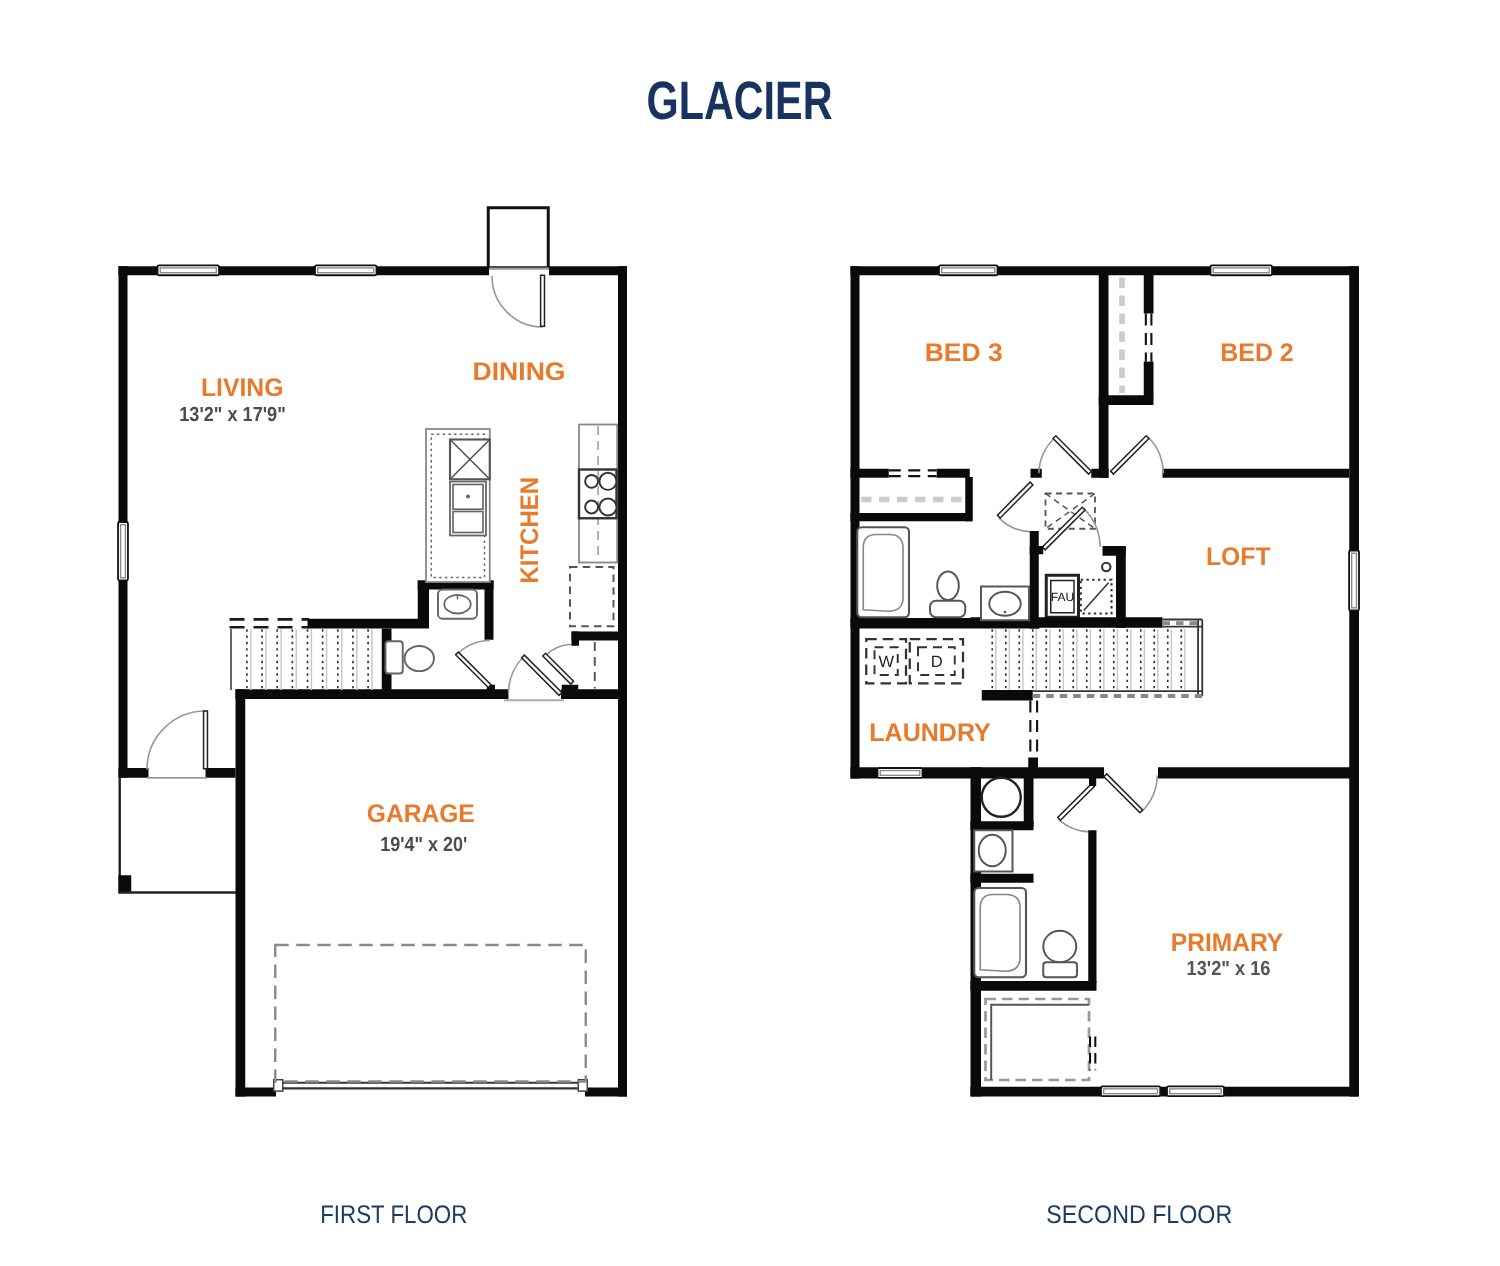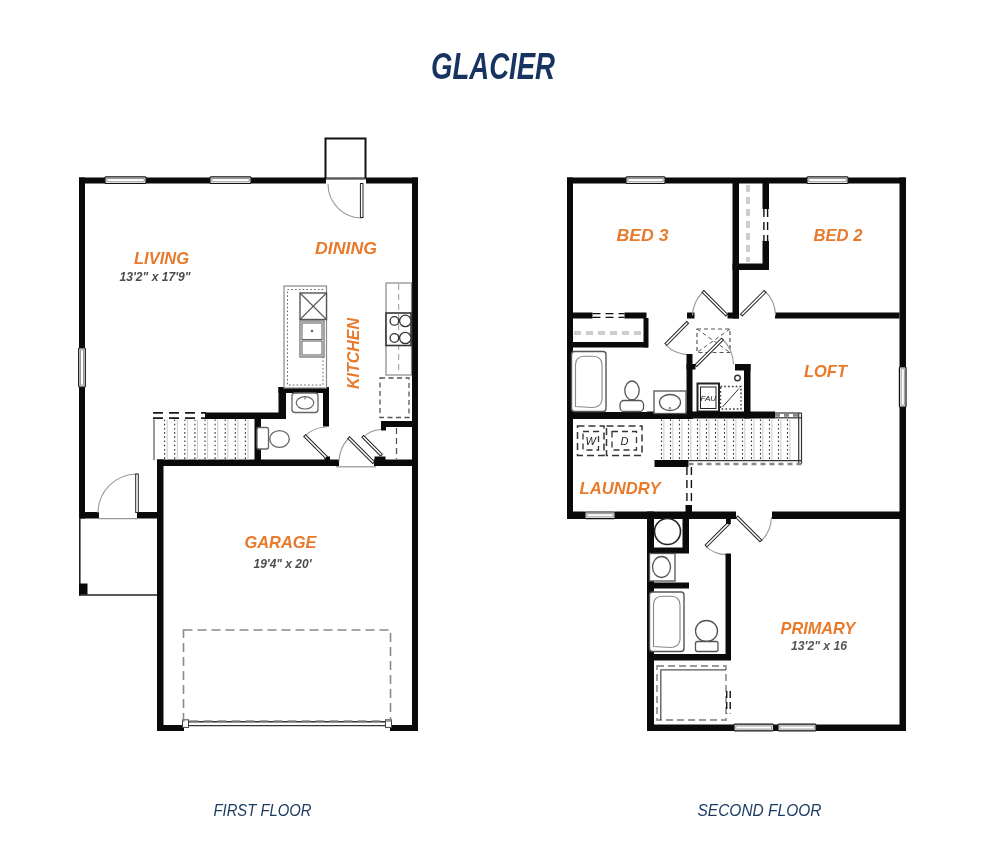--- a/index.html
+++ b/index.html
@@ -1,17 +1,17 @@
 <!DOCTYPE html>
 <html><head>
 <meta charset="utf-8">
 <style>
   html,body{margin:0;padding:0;background:#ffffff;}
   .page{position:relative;width:1000px;height:844px;background:#0369a1;overflow:hidden;
-        font-family:"Liberation Sans", sans-serif;font-style:italic;}
+        font-family:"Liberation Sans", sans-serif;}
   svg{position:absolute;left:0;top:0;}
   text{font-family:"Liberation Sans", sans-serif;}
 </style>
 </head>
 <body>
 <div class="page">
 <svg width="1000" height="844" viewBox="0 0 1000 844">
 
   <rect x="0" y="0" width="1000" height="844" fill="#ffffff"></rect>
 

